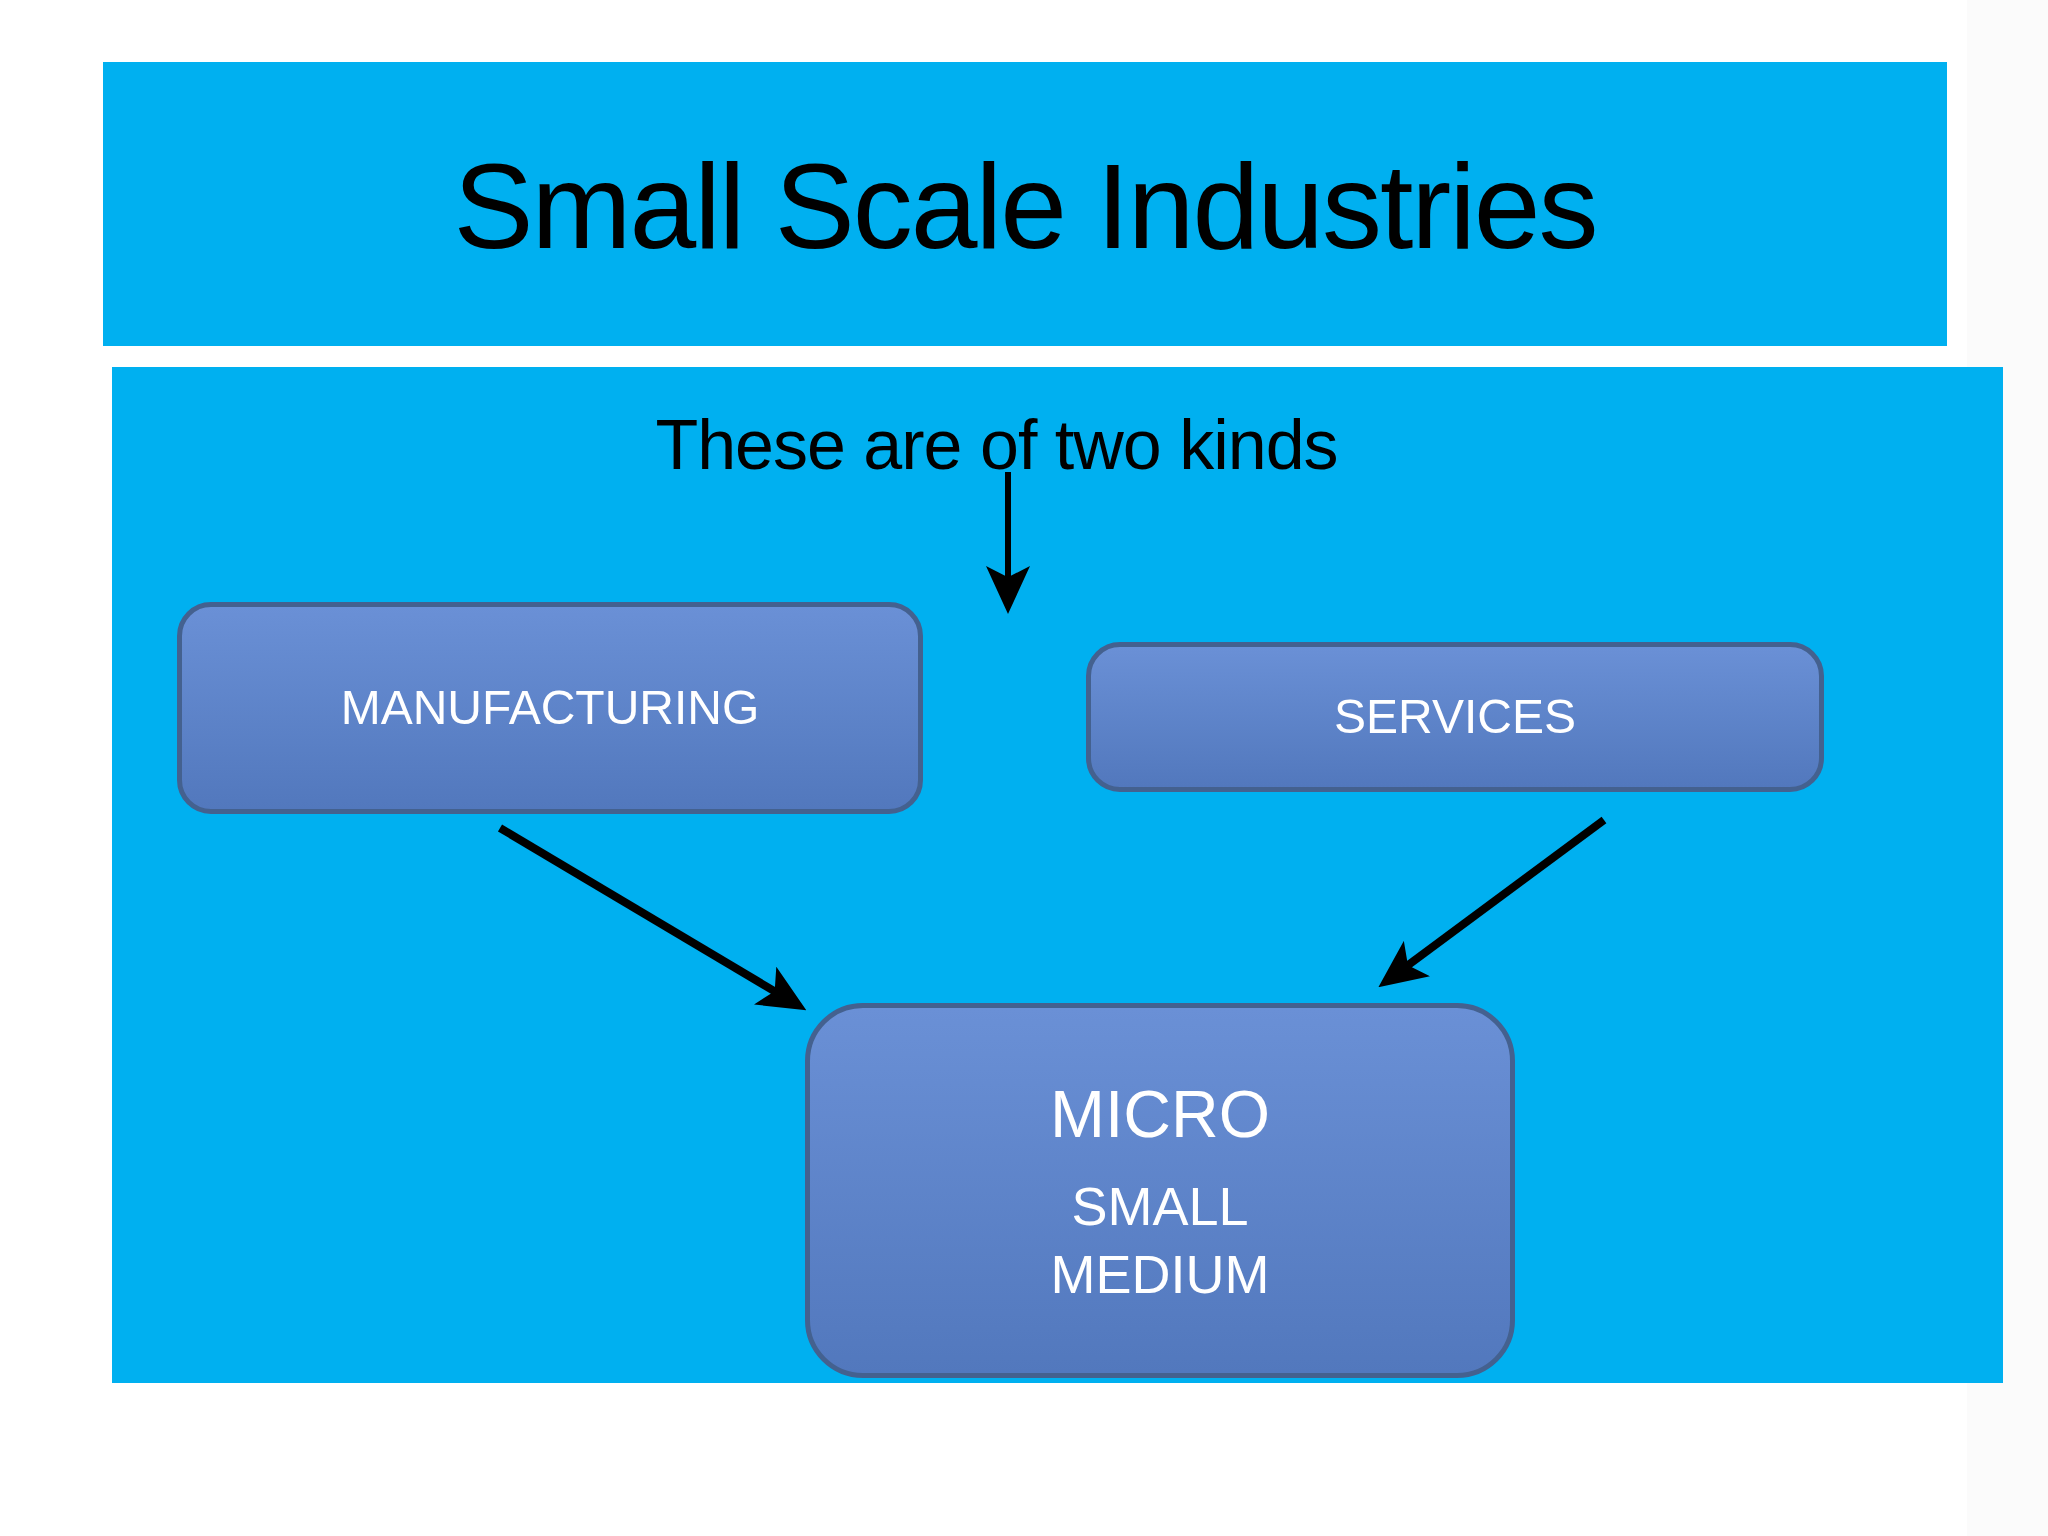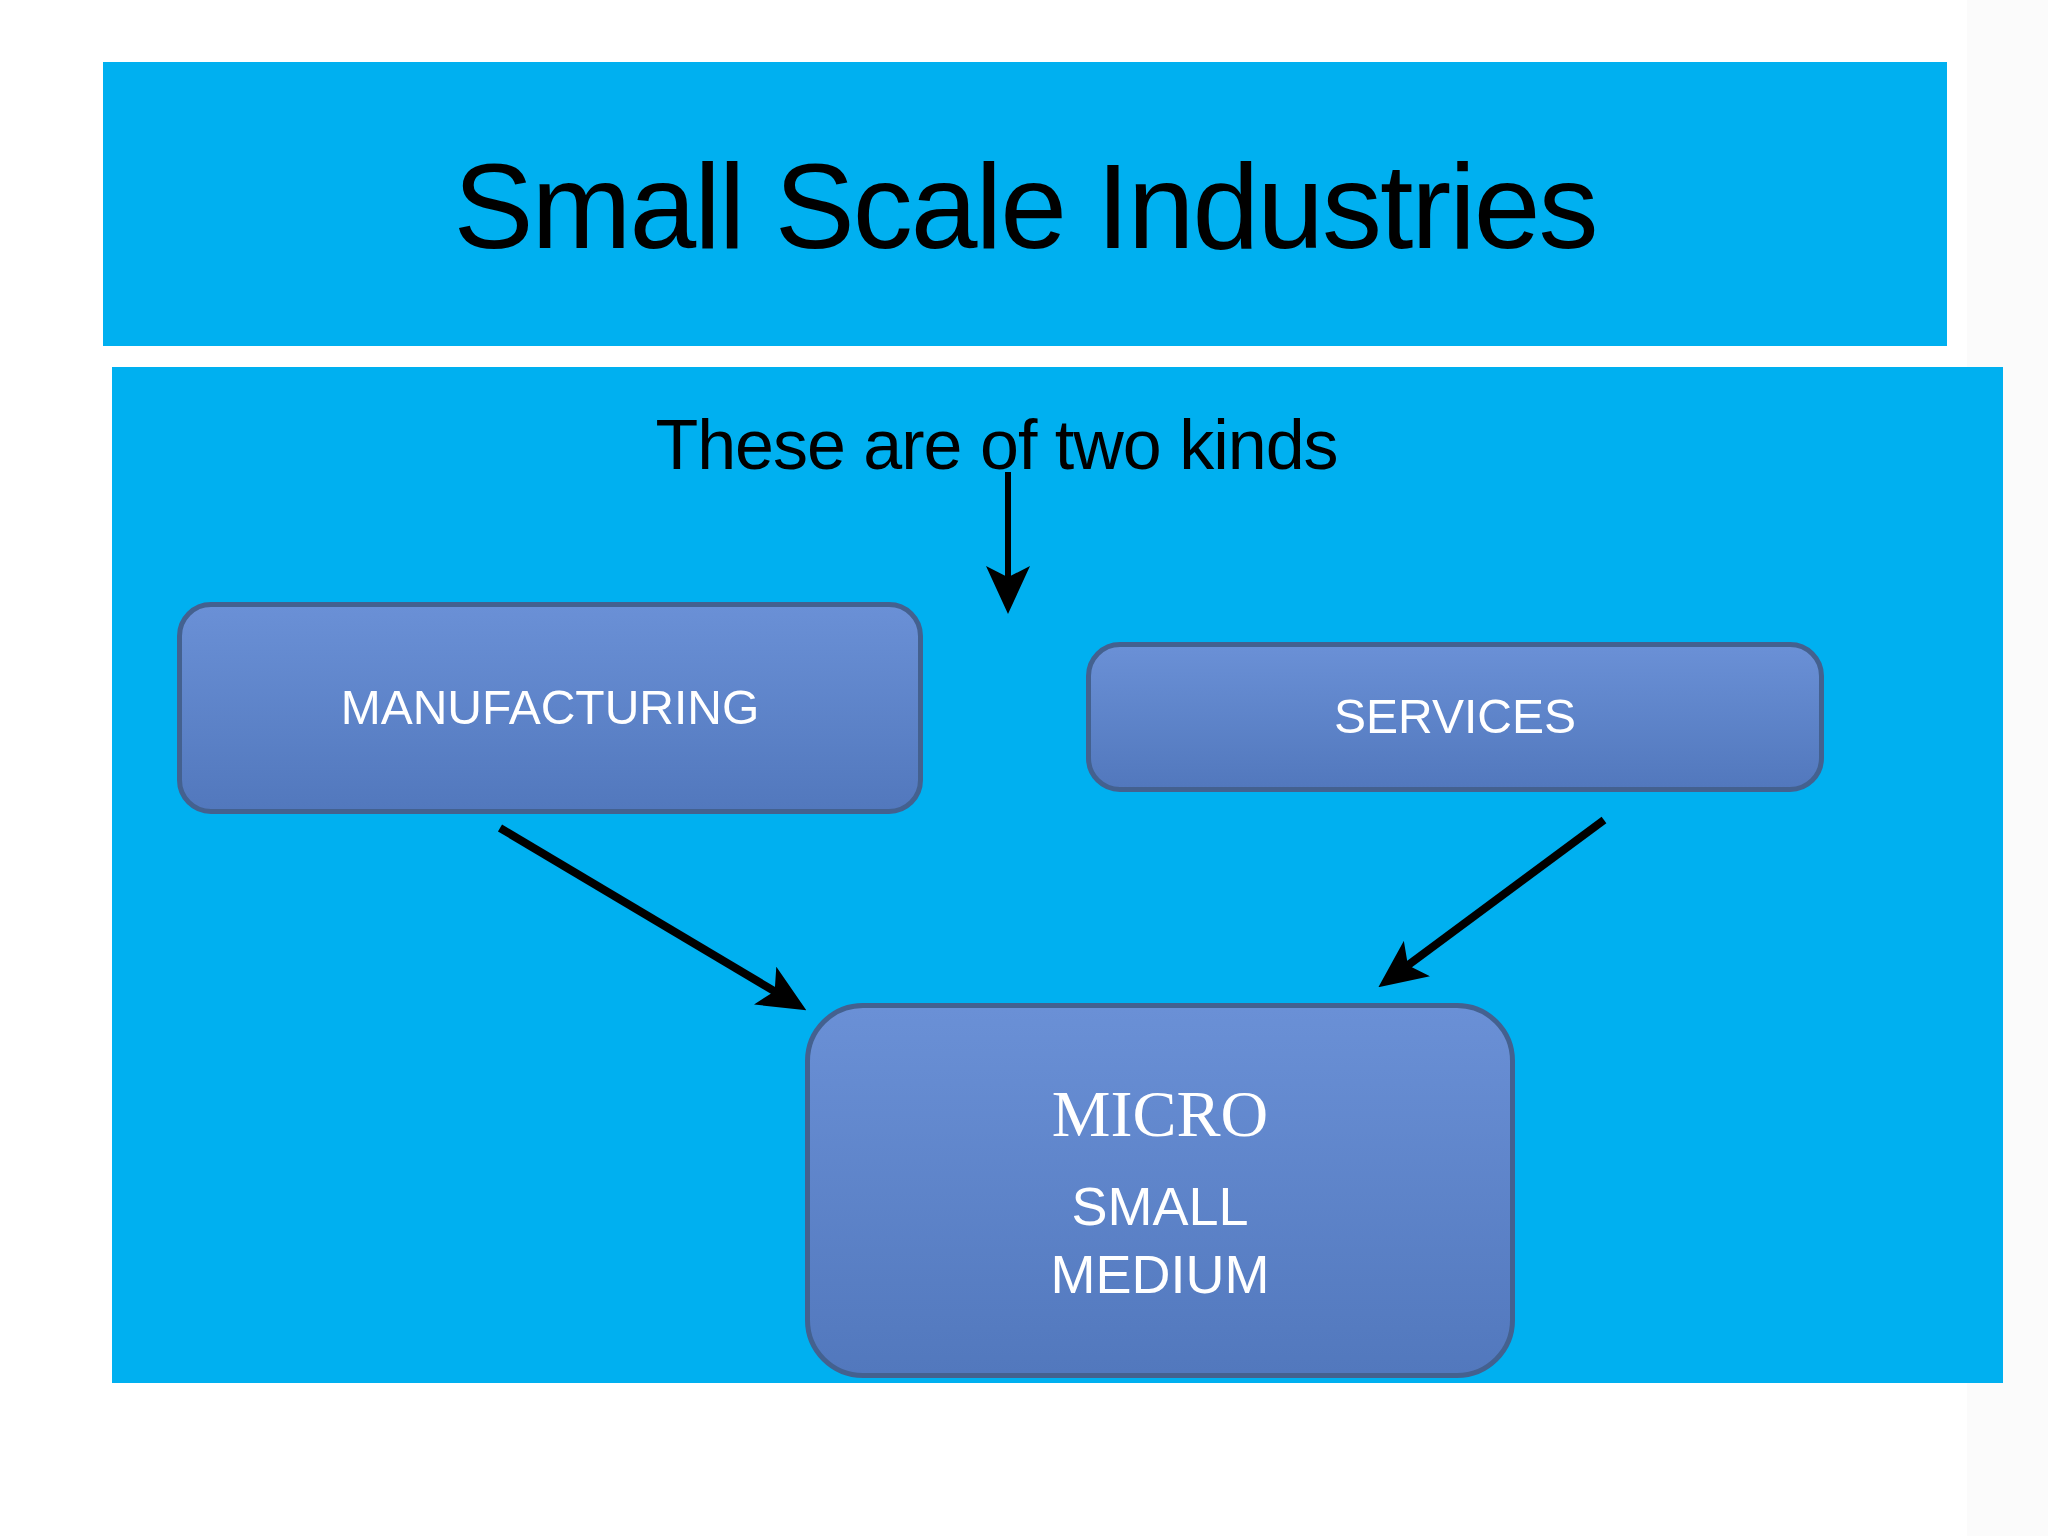--- a/index.html
+++ b/index.html
@@ -101,21 +101,20 @@
   }
   .node-label {
     font-size: 48px;
     line-height: 1;
     white-space: nowrap;
   }
   .msme-line-1 {
     font-size: 66px;
     line-height: 1;
     margin-bottom: 32px;
-    font-family: Liberation Serif, serif;
   }
   .msme-line-2 {
     font-size: 54px;
     line-height: 1;
     margin-bottom: 14px;
   }
   .msme-line-3 {
     font-size: 54px;
     line-height: 1;
   }

